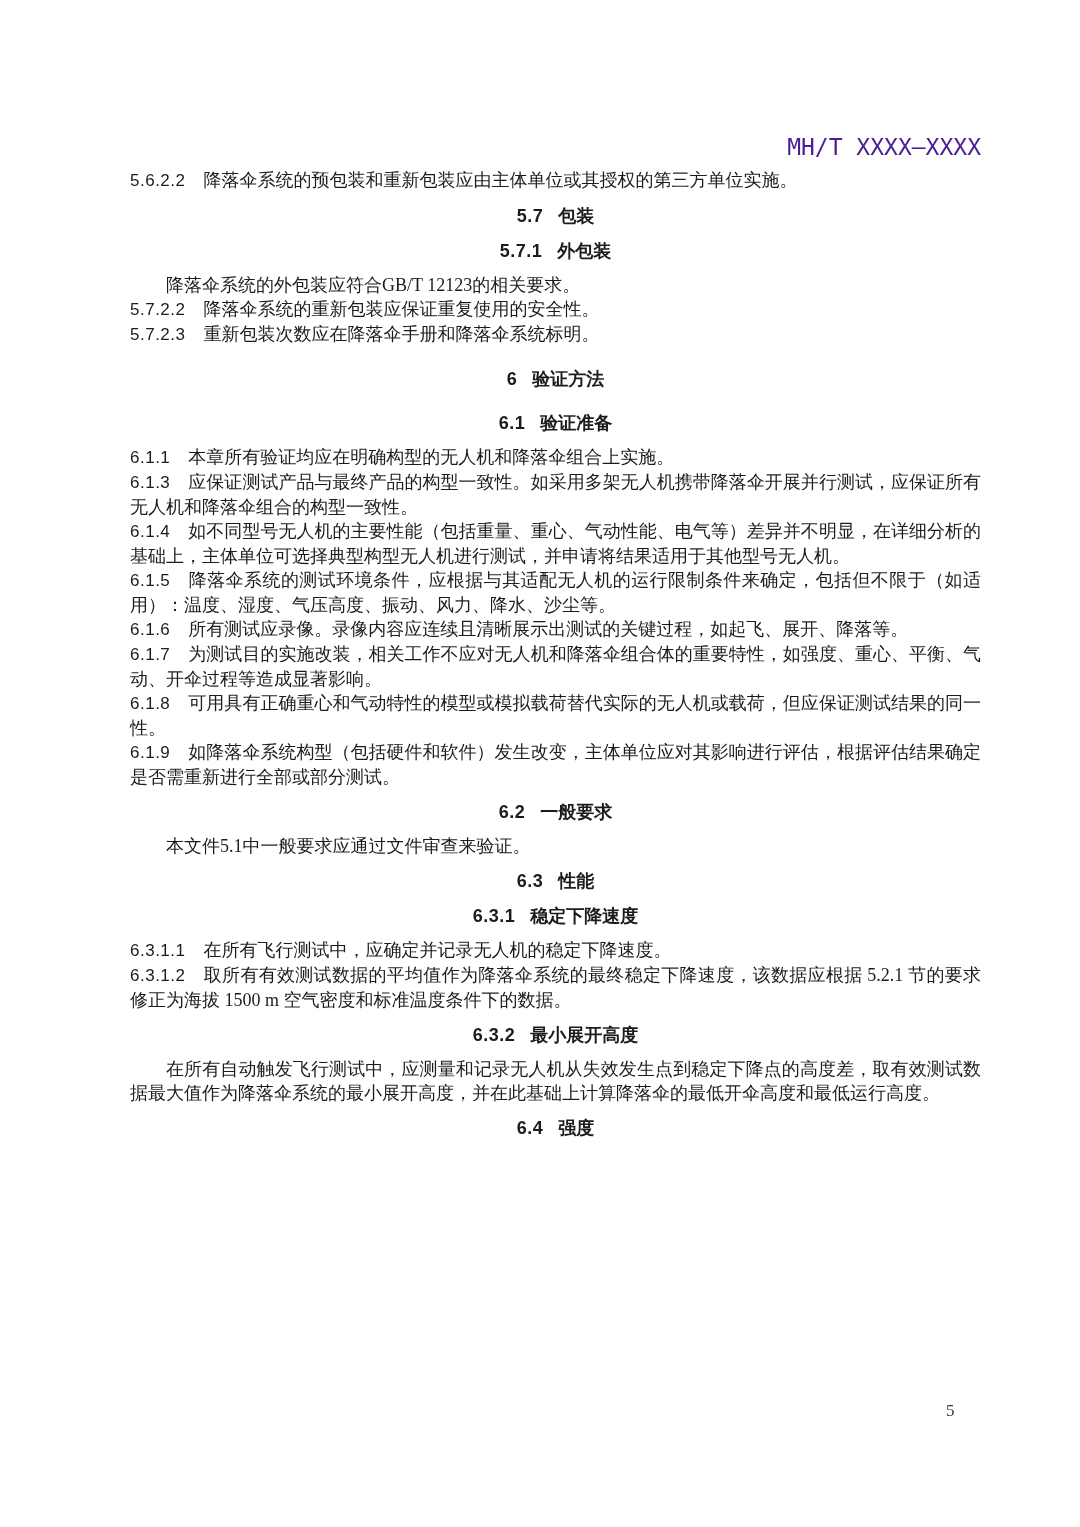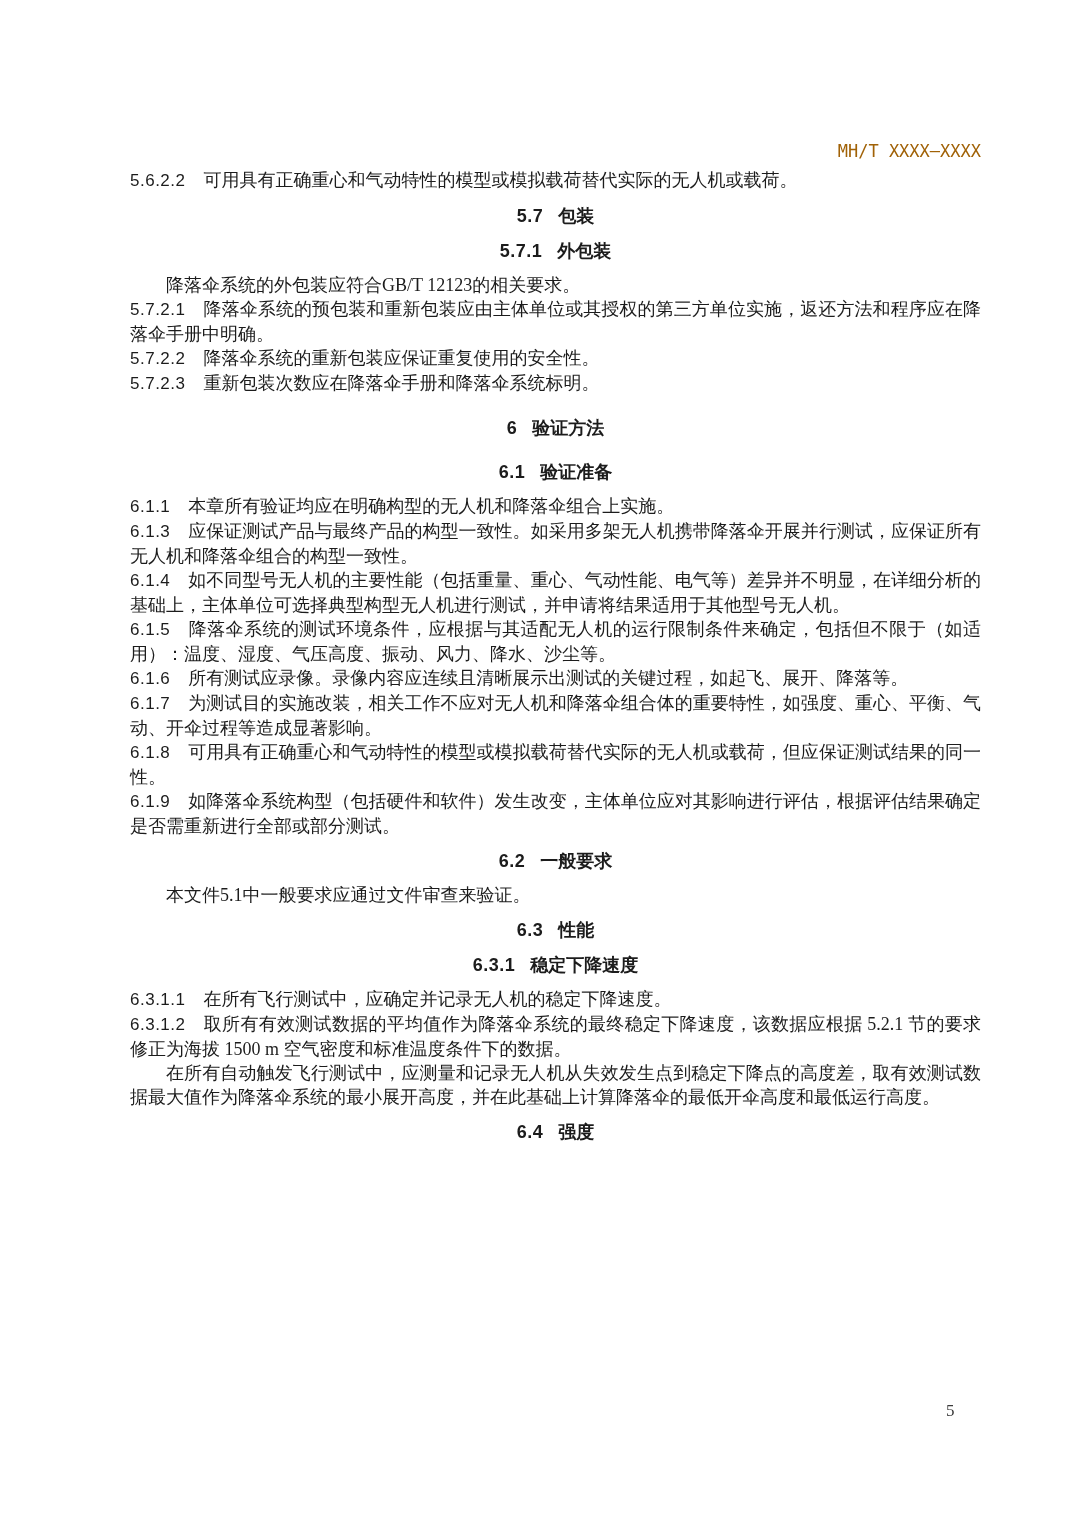--- a/index.html
+++ b/index.html
@@ -8,25 +8,25 @@
     position: relative;
     width: 1080px;
     height: 1527px;
     background: #ffffff;
     overflow: hidden;
     font-family: "Liberation Serif", "DejaVu Serif", serif;
     color: #1c1c1c;
   }
   .doc-code {
     position: absolute;
-    top: 141px;
+    top: 134px;
     right: 99px;
     font-family: "DejaVu Sans Mono", "Liberation Sans", sans-serif;
-    font-size: 17px;
-    color: #a16207;
+    font-size: 23px;
+    color: #4c1d95;
     white-space: nowrap;
   }
   .content {
     position: absolute;
     left: 130px;
     top: 168px;
     width: 851px;
     font-size: 18px;
     line-height: 24px;
     text-align: justify;
@@ -57,41 +57,41 @@
     color: #3a3a3a;
   }
 </style>
 </head>
 <body>
 
 <div class="page">
   <div class="doc-code">MH/T XXXX—XXXX</div>
 
   <main class="content" id="content">
-      <p class="clause"><span class="num">5.6.2.2</span><span>可用具有正确重心和气动特性的模型或模拟载荷替代实际的无人机或载荷。</span></p>
+      <p class="clause"><span class="num">5.6.2.2</span><span>降落伞系统的预包装和重新包装应由主体单位或其授权的第三方单位实施。</span></p>
       <div class="heading h2"><span class="hnum">5.7</span><span>包装</span></div>
       <div class="heading h3"><span class="hnum">5.7.1</span><span>外包装</span></div>
       <p class="para">降落伞系统的外包装应符合GB/T 12123的相关要求。</p>
-      <p class="clause"><span class="num">5.7.2.1</span><span>降落伞系统的预包装和重新包装应由主体单位或其授权的第三方单位实施，返还方法和程序应在降落伞手册中明确。</span></p>
       <p class="clause"><span class="num">5.7.2.2</span><span>降落伞系统的重新包装应保证重复使用的安全性。</span></p>
       <p class="clause"><span class="num">5.7.2.3</span><span>重新包装次数应在降落伞手册和降落伞系统标明。</span></p>
       <div class="heading h1"><span class="hnum">6</span><span>验证方法</span></div>
       <div class="heading h2"><span class="hnum">6.1</span><span>验证准备</span></div>
       <p class="clause"><span class="num">6.1.1</span><span>本章所有验证均应在明确构型的无人机和降落伞组合上实施。</span></p>
       <p class="clause"><span class="num">6.1.3</span><span>应保证测试产品与最终产品的构型一致性。如采用多架无人机携带降落伞开展并行测试，应保证所有无人机和降落伞组合的构型一致性。</span></p>
       <p class="clause"><span class="num">6.1.4</span><span>如不同型号无人机的主要性能（包括重量、重心、气动性能、电气等）差异并不明显，在详细分析的基础上，主体单位可选择典型构型无人机进行测试，并申请将结果适用于其他型号无人机。</span></p>
       <p class="clause"><span class="num">6.1.5</span><span>降落伞系统的测试环境条件，应根据与其适配无人机的运行限制条件来确定，包括但不限于（如适用）：温度、湿度、气压高度、振动、风力、降水、沙尘等。</span></p>
       <p class="clause"><span class="num">6.1.6</span><span>所有测试应录像。录像内容应连续且清晰展示出测试的关键过程，如起飞、展开、降落等。</span></p>
       <p class="clause"><span class="num">6.1.7</span><span>为测试目的实施改装，相关工作不应对无人机和降落伞组合体的重要特性，如强度、重心、平衡、气动、开伞过程等造成显著影响。</span></p>
       <p class="clause"><span class="num">6.1.8</span><span>可用具有正确重心和气动特性的模型或模拟载荷替代实际的无人机或载荷，但应保证测试结果的同一性。</span></p>
       <p class="clause"><span class="num">6.1.9</span><span>如降落伞系统构型（包括硬件和软件）发生改变，主体单位应对其影响进行评估，根据评估结果确定是否需重新进行全部或部分测试。</span></p>
       <div class="heading h2"><span class="hnum">6.2</span><span>一般要求</span></div>
       <p class="para">本文件5.1中一般要求应通过文件审查来验证。</p>
       <div class="heading h2"><span class="hnum">6.3</span><span>性能</span></div>
       <div class="heading h3"><span class="hnum">6.3.1</span><span>稳定下降速度</span></div>
       <p class="clause"><span class="num">6.3.1.1</span><span>在所有飞行测试中，应确定并记录无人机的稳定下降速度。</span></p>
       <p class="clause"><span class="num">6.3.1.2</span><span>取所有有效测试数据的平均值作为降落伞系统的最终稳定下降速度，该数据应根据 5.2.1 节的要求修正为海拔 1500 m 空气密度和标准温度条件下的数据。</span></p>
+      <div class="heading h3"><span class="hnum">6.3.2</span><span>最小展开高度</span></div>
       <p class="para">在所有自动触发飞行测试中，应测量和记录无人机从失效发生点到稳定下降点的高度差，取有效测试数据最大值作为降落伞系统的最小展开高度，并在此基础上计算降落伞的最低开伞高度和最低运行高度。</p>
       <div class="heading h2"><span class="hnum">6.4</span><span>强度</span></div>
     </main>
 
   <div class="page-num">5</div>
 </div>
 
 </body></html>

